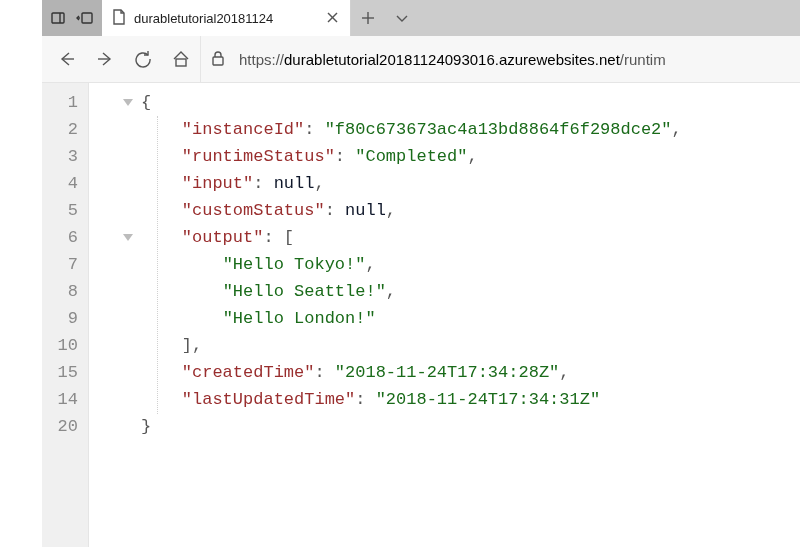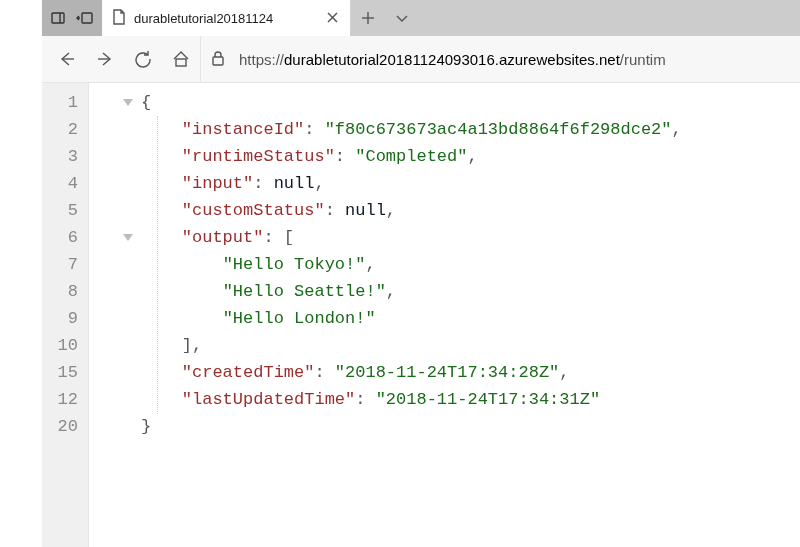--- a/index.html
+++ b/index.html
@@ -132,21 +132,21 @@
         <div>2</div>
         <div>3</div>
         <div>4</div>
         <div>5</div>
         <div>6</div>
         <div>7</div>
         <div>8</div>
         <div>9</div>
         <div>10</div>
         <div>15</div>
-        <div>12</div>
+        <div>14</div>
         <div>20</div>
       </div>
     <div class="code" id="code">
       <div class="guide"></div>
     <div class="line"><span class="brace">{</span></div>
         <div class="line">    <span class="key">"instanceId"</span><span class="punct">: </span><span class="str">"f80c673673ac4a13bd8864f6f298dce2"</span><span class="punct">,</span></div>
         <div class="line">    <span class="key">"runtimeStatus"</span><span class="punct">: </span><span class="str">"Completed"</span><span class="punct">,</span></div>
         <div class="line">    <span class="key">"input"</span><span class="punct">: </span><span class="null">null</span><span class="punct">,</span></div>
         <div class="line">    <span class="key">"customStatus"</span><span class="punct">: </span><span class="null">null</span><span class="punct">,</span></div>
         <div class="line">    <span class="key">"output"</span><span class="punct">: [</span></div>

